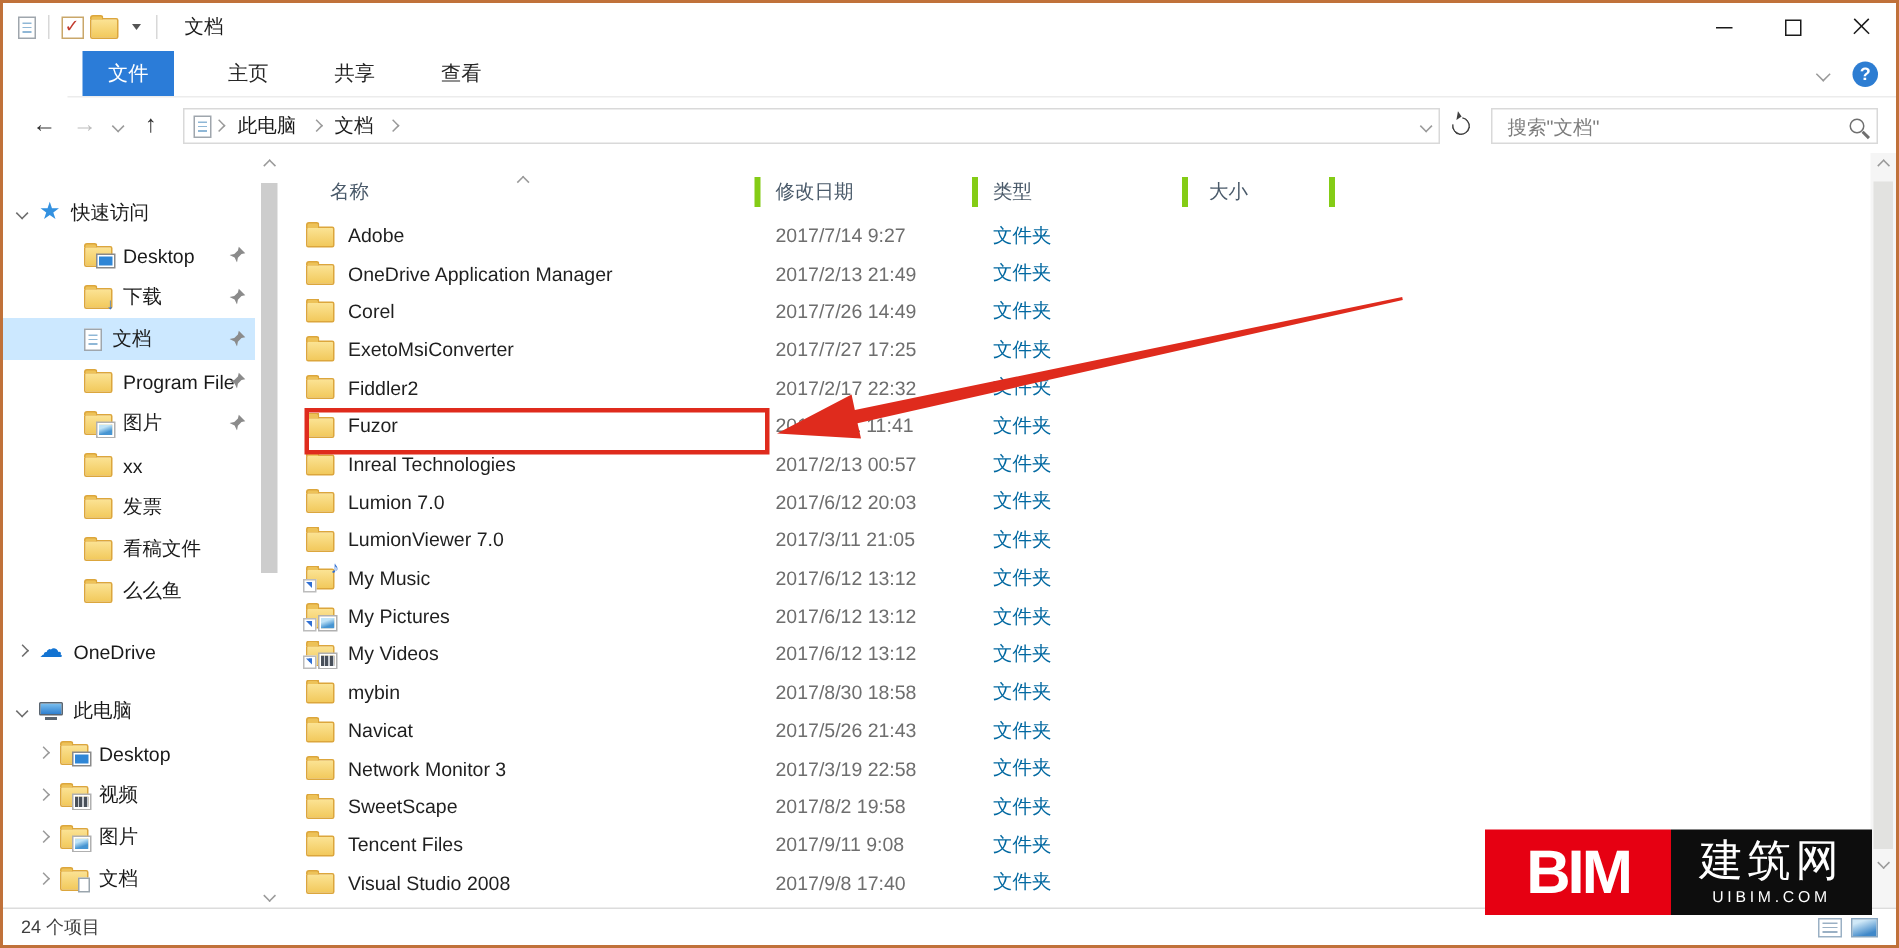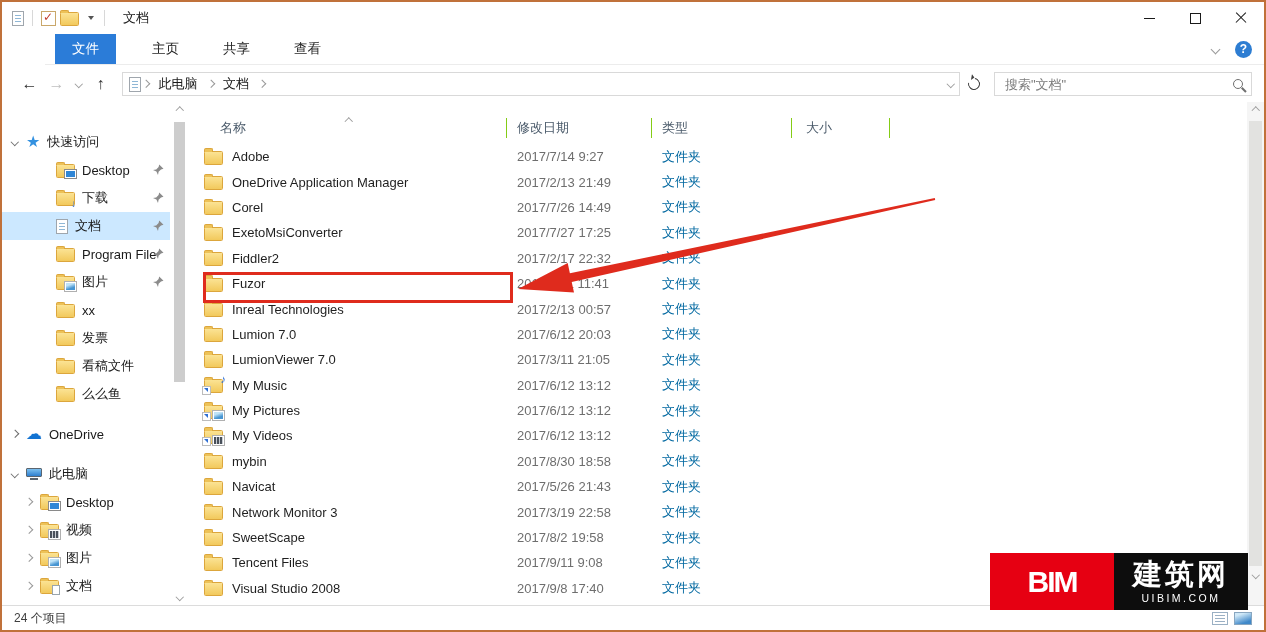--- a/index.html
+++ b/index.html
@@ -64,21 +64,21 @@
   .sb-icon{margin:0 7px 0 4px;display:flex;align-items:center;justify-content:center;flex:none;}
   .sb-label{white-space:nowrap;overflow:hidden;}
   .pin{position:absolute;right:6px;top:8px;}
   .sb-scroll{position:absolute;right:0;top:0;bottom:0;width:17px;}
   .sb-thumb{position:absolute;top:20px;left:3px;width:11px;height:260px;background:#cdcdcd;}
   .scroll-btn{position:absolute;left:0;width:17px;height:17px;display:flex;align-items:center;justify-content:center;}
 
   
   .content{flex:1;position:relative;}
   .lheader{display:flex;margin-top:10px;height:32px;align-items:center;font-size:13px;color:#4a5a6a;position:relative;}
-  .hcell{box-sizing:border-box;border-right:1px solid #84cc16;height:20px;line-height:20px;}
+  .hcell{box-sizing:border-box;border-right:4px solid #84cc16;height:20px;line-height:20px;}
   .hcell.name{width:319px;padding-left:32px;}
   .hcell.date{width:145px;padding-left:10px;}
   .hcell.type{width:140px;padding-left:10px;}
   .hcell.size{width:98px;padding-left:14px;}
   .sort-caret{position:absolute;left:158px;top:0px;}
   .rows{}
   .frow{height:25.4px;display:flex;align-items:center;font-size:13px;}
   .fcell-name{width:319px;box-sizing:border-box;display:flex;align-items:center;padding-left:16px;gap:9px;color:#1f1f1f;}
   .fcell-date{width:145px;box-sizing:border-box;padding-left:10px;color:#6e6e6e;}
   .fcell-type{width:140px;box-sizing:border-box;padding-left:10px;color:#0369a1;}
@@ -122,23 +122,23 @@
 
   
   .statusbar{position:absolute;left:0;right:0;bottom:0;height:25px;border-top:1px solid #dcdcdc;display:flex;
              align-items:center;padding:0 12px;font-size:12px;color:#3f3f3f;background:#fff;box-sizing:border-box;}
   .status-icons{margin-left:auto;display:flex;gap:6px;align-items:center;}
 
   
   .red-box{position:absolute;left:201px;top:270px;width:310px;height:31px;border:3px solid #df2b1d;z-index:25;pointer-events:none;box-sizing:border-box;}
   .arrow-svg{position:absolute;left:0;top:0;width:1266px;height:632px;z-index:26;pointer-events:none;}
   .watermark{position:absolute;left:988px;top:551px;height:57px;display:flex;z-index:30;}
-  .wm-red{background:#e60012;color:#fff;font-weight:bold;font-size:30px;width:124px;display:flex;align-items:center;justify-content:center;letter-spacing:-2px;}
+  .wm-red{background:#e60012;color:#fff;font-weight:bold;font-size:41px;width:124px;display:flex;align-items:center;justify-content:center;letter-spacing:-2px;}
   .wm-black{background:#0d0d0d;color:#fff;width:134px;display:flex;flex-direction:column;align-items:center;justify-content:center;}
-  .wm-cn{font-size:29px;font-weight:bold;letter-spacing:3px;line-height:1;text-align:center;}
+  .wm-cn{font-size:29px;font-weight:normal;letter-spacing:3px;line-height:1;text-align:center;}
   .wm-site{font-size:10.5px;letter-spacing:2.5px;margin-top:3px;}
 </style>
 </head>
 <body>
 
 <div class="screen">
 
   <div class="titlebar">
     <span class="ic-page"></span>
     <span class="qat-div"></span>

